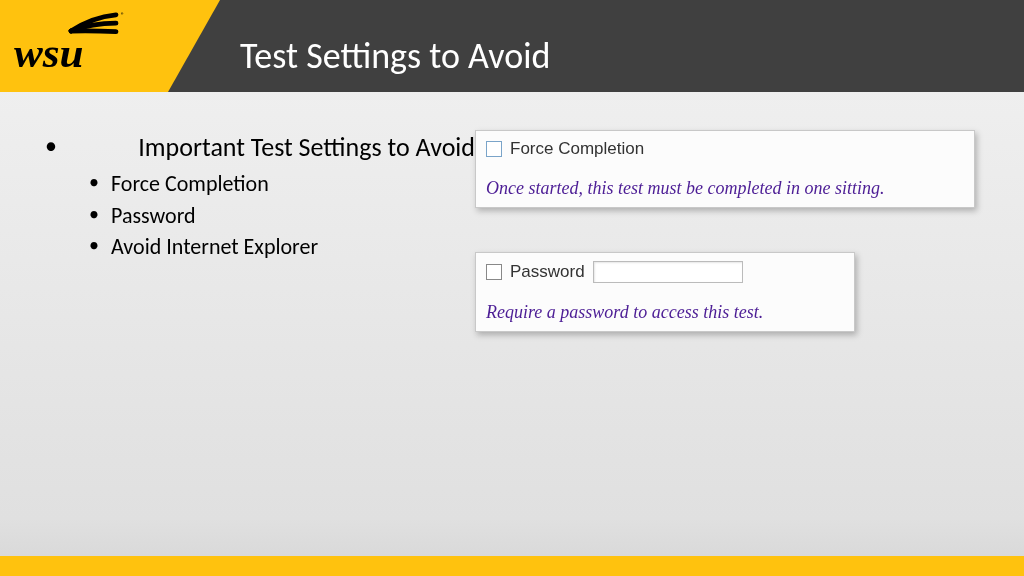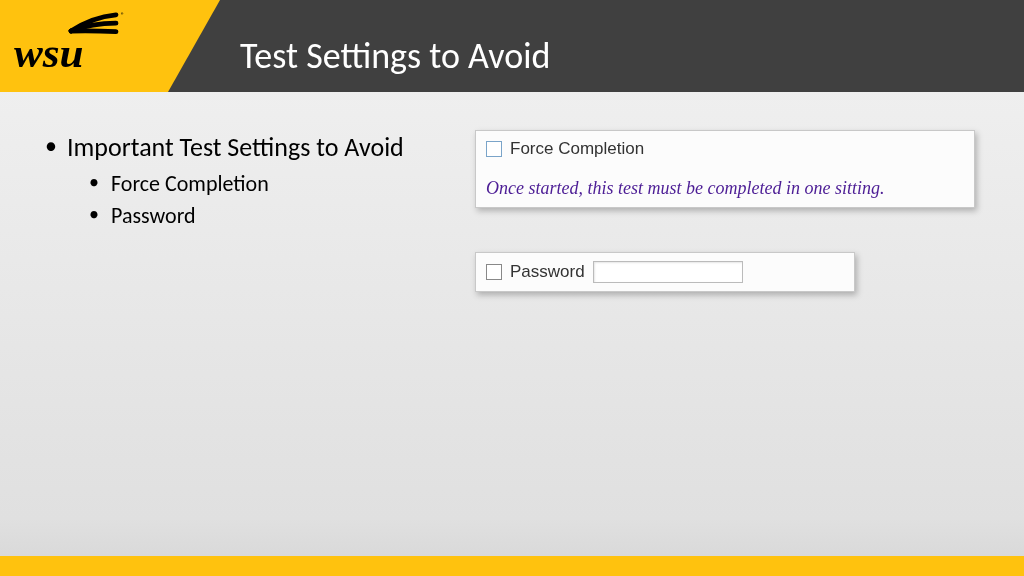--- a/index.html
+++ b/index.html
@@ -30,21 +30,21 @@
   
   .body-area {
     position:absolute; top:130px; left:45px; right:20px; bottom:40px;
     display:flex; flex-direction:row;
   }
   .bullets {
     width:430px;
     color:#000; font-size:24px; line-height:1.35;
   }
   .bullets ul { list-style:none; }
-  .lvl1 { font-size:26px; position:relative; padding-left:22px; margin-bottom:4px;}
+  .lvl1 { font-size:26px; position:relative; padding-left:22px; margin-bottom:4px;text-align:right;}
   .lvl1::before { content:"•"; position:absolute; left:0; top:0; font-size:24px;}
   .lvl2 { font-size:22px; position:relative; padding-left:22px; margin-left:44px; margin-top:2px;}
   .lvl2::before { content:"•"; position:absolute; left:0; top:0; font-size:20px;}
   
   .callouts { flex:1; position:relative; }
   .panel {
     background:#fcfcfc;
     border:1px solid #c8c8c8;
     box-shadow:2px 3px 6px rgba(0,0,0,0.25);
     width:500px;
@@ -102,38 +102,40 @@
 
   <div class="slide-title">Test Settings to Avoid</div>
 
   <div class="body-area">
 
     <div class="bullets">
       <ul>
         <li class="lvl1">Important Test Settings to Avoid</li>
         <li class="lvl2">Force Completion</li>
         <li class="lvl2">Password</li>
+        <li class="lvl2">Avoid Internet Explorer</li>
       </ul>
     </div>
 
     <div class="callouts">
 
       <div class="panel top">
         <div class="panel-row">
           <span class="chk"></span>
           <span class="panel-label">Force Completion</span>
         </div>
         <div class="panel-desc">Once started, this test must be completed in one sitting.</div>
       </div>
 
       <div class="panel mid">
         <div class="panel-row">
           <span class="chk gray"></span>
           <span class="panel-label">Password</span>
           <span class="pw-input"></span>
         </div>
+        <div class="panel-desc">Require a password to access this test.</div>
       </div>
 
     </div>
   </div>
 
   <div class="footer-stripe"></div>
 </div>
 
 </body></html>

